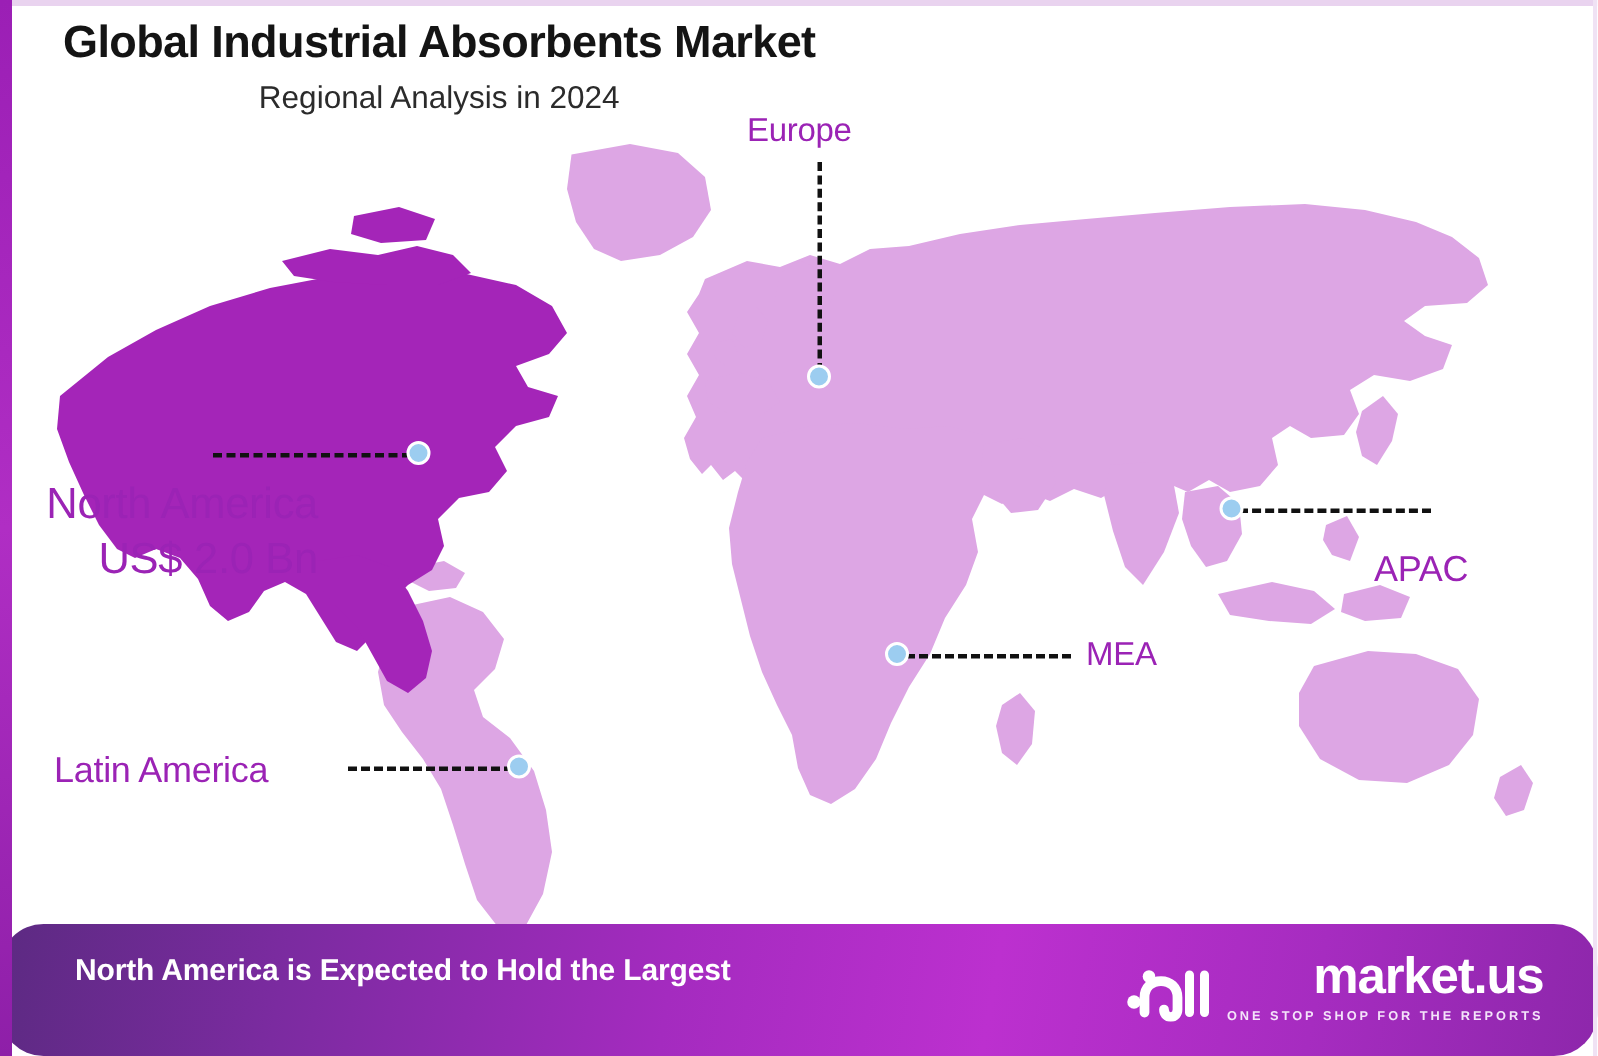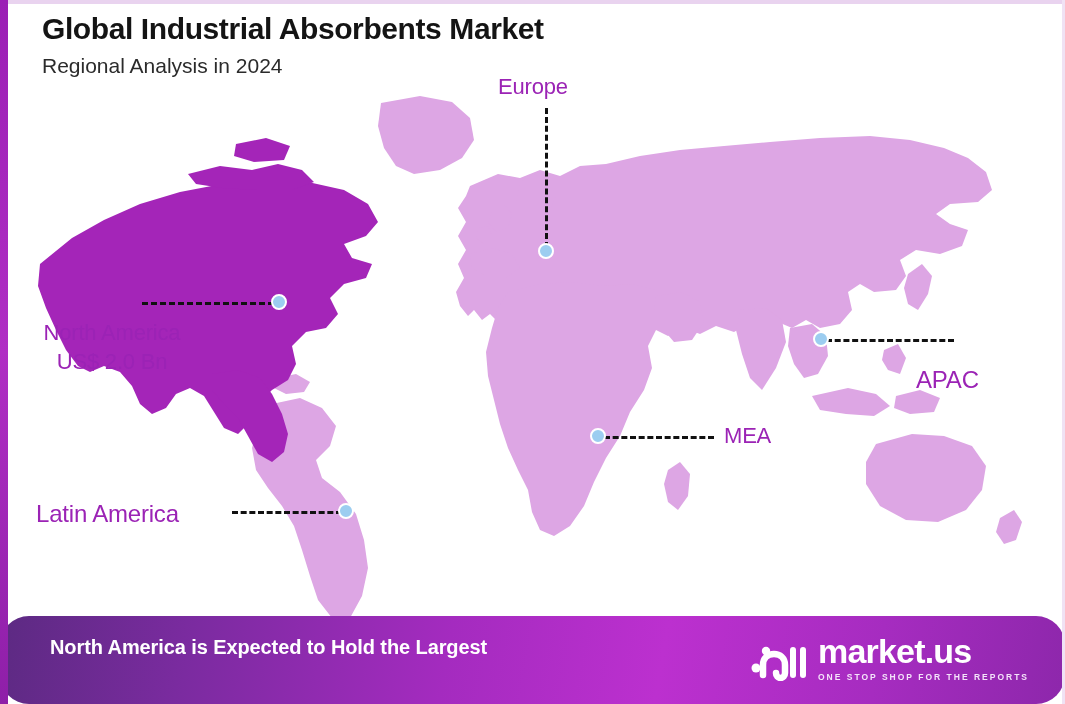--- a/index.html
+++ b/index.html
@@ -57,20 +57,21 @@
     line-height: 1.15;
     white-space: nowrap;
   }
   .subtitle {
     font-size: 21px;
     font-weight: 400;
     color: #2b2b2b;
     margin: 6px 0 0 0;
     line-height: 1.2;
     white-space: nowrap;
+    text-align: center;
   }
 
   
   .map-wrap {
     position: absolute;
     left: 0;
     top: 78px;
     width: 1065px;
     height: 540px;
     z-index: 5;
@@ -102,21 +103,21 @@
 
   .region-label {
     position: absolute;
     color: #9b23b5;
     font-weight: 400;
     line-height: 1.15;
     z-index: 22;
     white-space: nowrap;
     letter-spacing: -0.2px;
   }
-  .rl-na       { left: 12px;  top: 320px; font-size: 22px; text-align: center; width: 200px;}
+  .rl-na       { left: 12px;  top: 320px; font-size: 29px; text-align: right; width: 200px;}
   .rl-na .val  { display:block; margin-top: 4px; }
   .rl-eu       { left: 498px; top: 74px;  font-size: 22px; }
   .rl-apac     { left: 916px; top: 338px; font-size: 24px; margin-top: 28px; }
   .rl-mea      { left: 724px; top: 423px; font-size: 22px; }
   .rl-latam    { left: 36px;  top: 500px; font-size: 24px; }
 
   
   .footer {
     position: absolute;
     left: 0; bottom: 0;
@@ -138,21 +139,21 @@
   }
   .brand {
     position: absolute;
     right: 36px;
     top: 18px;
     display: flex;
     align-items: center;
     gap: 10px;
   }
   .brand-mark { width: 58px; height: 46px; }
-  .brand-words { display: flex; flex-direction: column; }
+  .brand-words { display: flex; flex-direction: column; text-align: right; }
   .brand-name {
     color: #ffffff;
     font-size: 34px;
     font-weight: 800;
     line-height: 1;
     letter-spacing: -0.8px;
   }
   .brand-tag {
     color: #f4e3fa;
     font-size: 8.5px;

